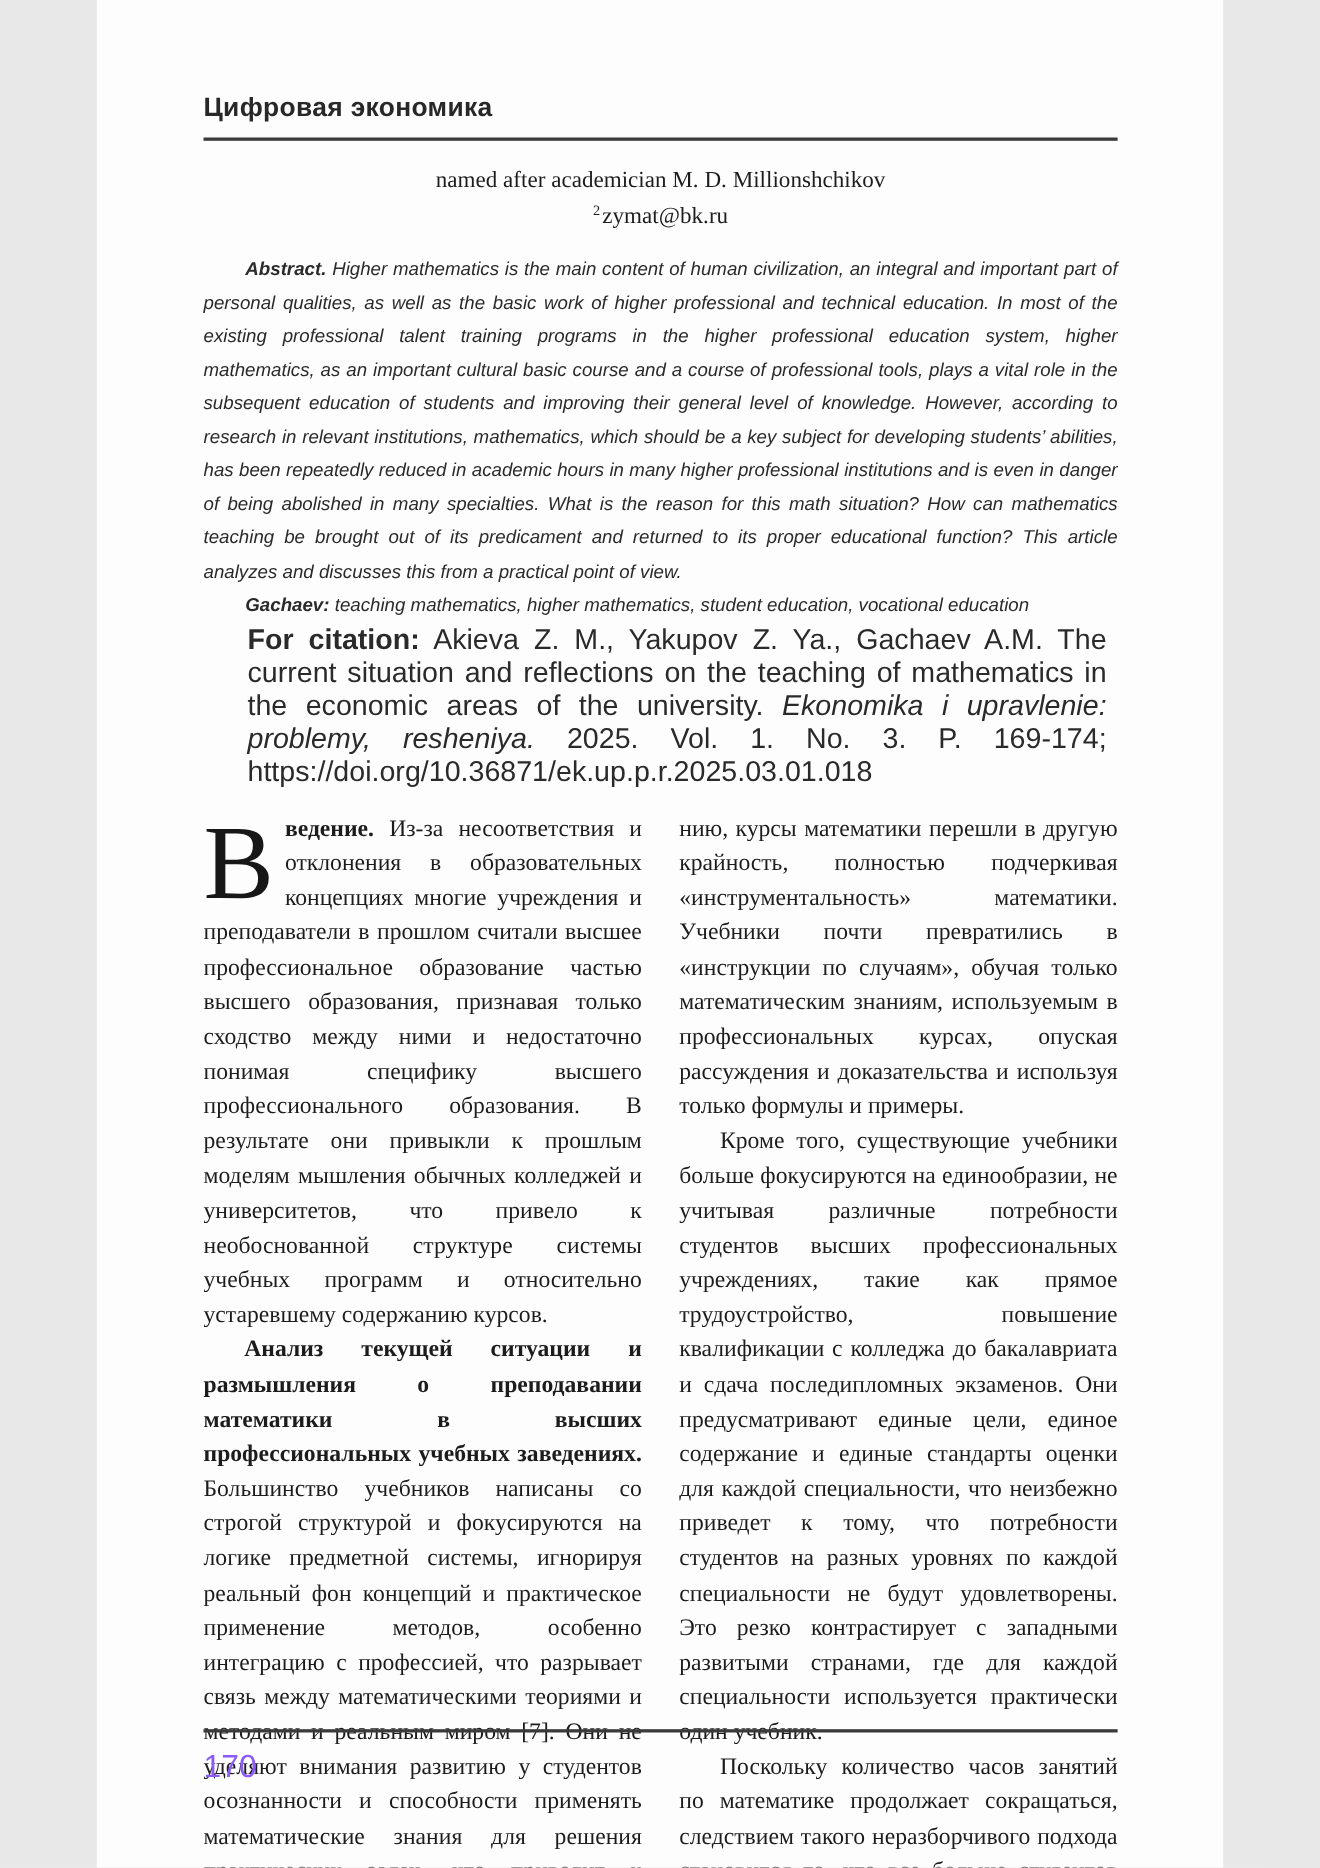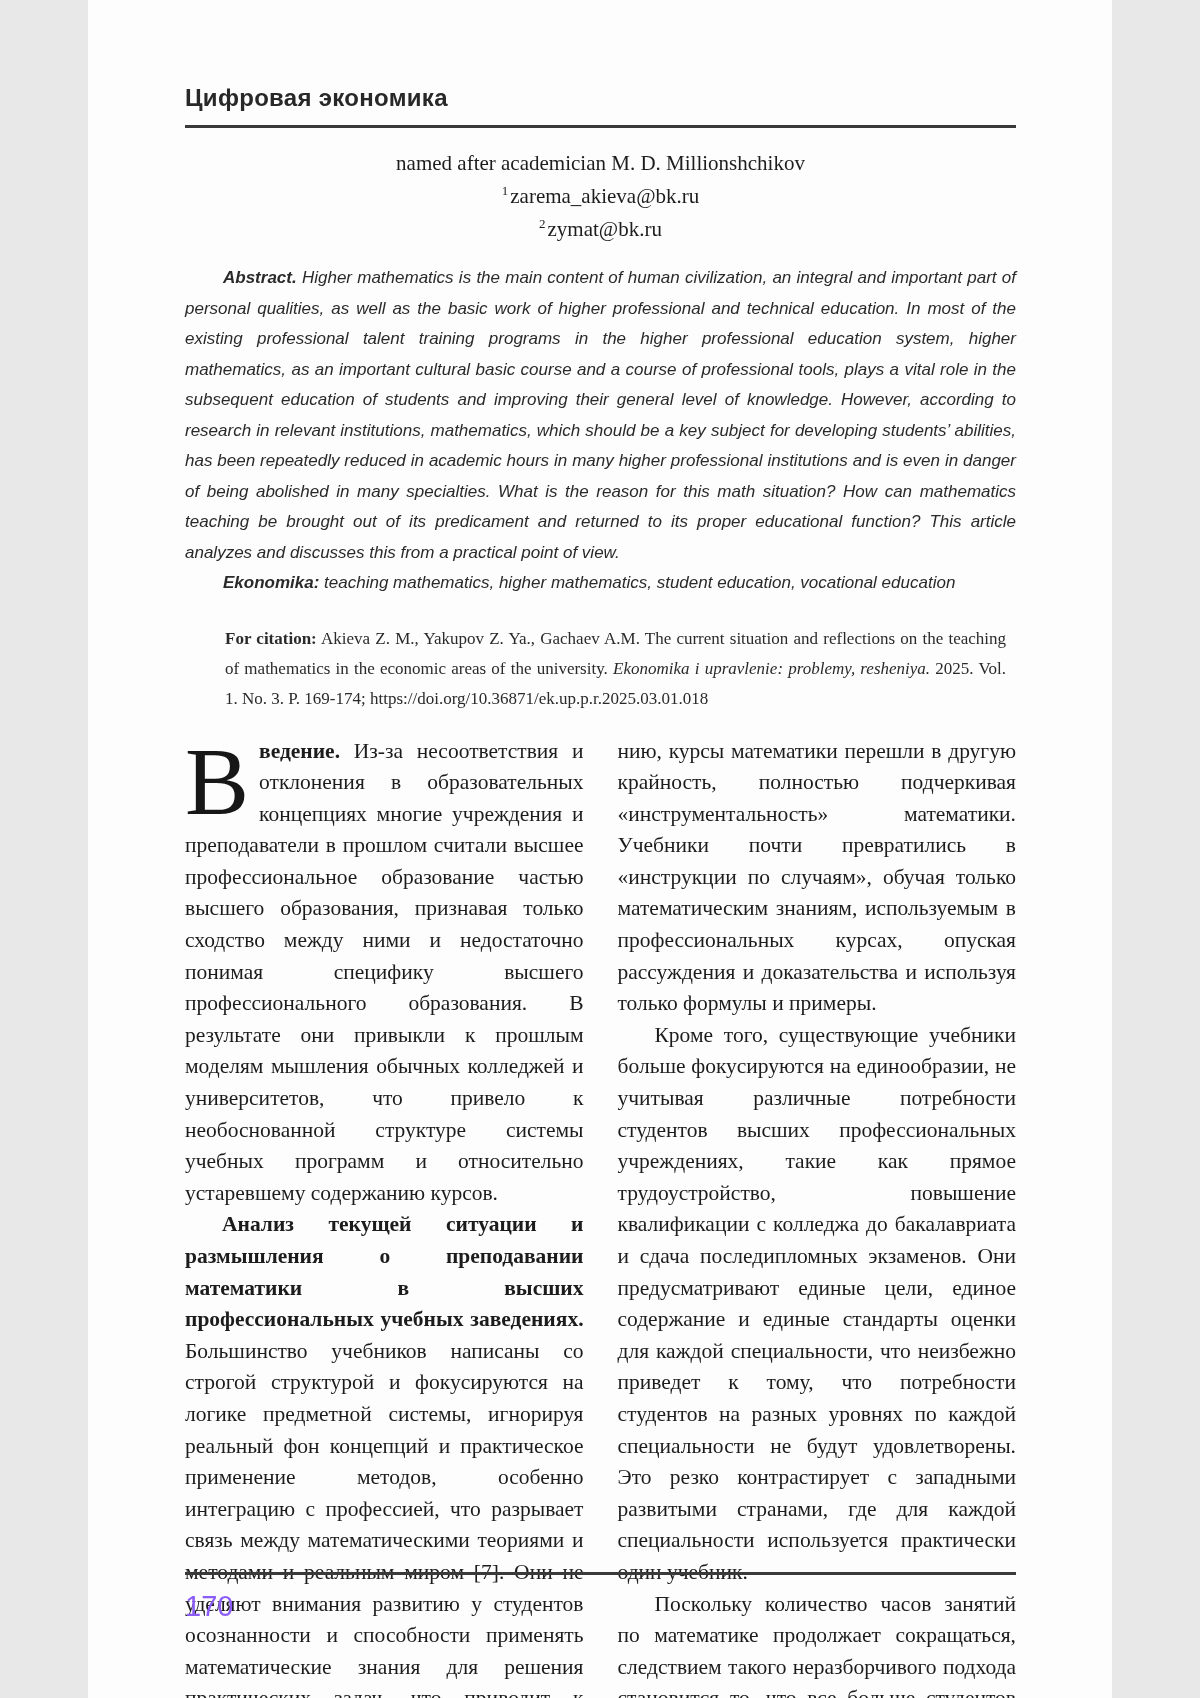--- a/index.html
+++ b/index.html
@@ -44,25 +44,24 @@
     font-style: italic;
     font-size: 17px;
     line-height: 30.5px;
     text-align: justify;
     color: #2a2a2a;
   }
   .abstract-block p { margin: 0; text-indent: 38px; }
   .abstract-block b { font-style: italic; }
 
   .citation-block {
-    margin-top: 25px;
     padding-left: 40px;
     padding-right: 10px;
-    font-family: Liberation Serif, serif;
-    font-size: 17px;
+    font-family: Liberation Sans, sans-serif;
+    font-size: 26px;
     line-height: 30px;
     text-align: justify;
     color: #2a2a2a;
   }
   .citation-block p { margin: 0; }
   .citation-block .journal { font-style: italic; }
 
   .columns {
     margin-top: 22px;
     display: flex;
@@ -111,27 +110,26 @@
 <body>
 
 <div class="page">
   <div class="content">
 
     <div class="section-header">Цифровая экономика</div>
     <hr class="header-rule">
 
     <div class="affiliation">
       <div><span>named after academician M. D. Millionshchikov</span></div>
-      <div><sup>1</sup><span>zarema_akieva@bk.ru</span></div>
       <div><sup>2</sup><span>zymat@bk.ru</span></div>
     </div>
 
     <div class="abstract-block">
       <p><b>Abstract.</b> <span>Higher mathematics is the main content of human civilization, an integral and important part of personal qualities, as well as the basic work of higher professional and technical education. In most of the existing professional talent training programs in the higher professional education system, higher mathematics, as an important cultural basic course and a course of professional tools, plays a vital role in the subsequent education of students and improving their general level of knowledge. However, according to research in relevant institutions, mathematics, which should be a key subject for developing students’ abilities, has been repeatedly reduced in academic hours in many higher professional institutions and is even in danger of being abolished in many specialties. What is the reason for this math situation? How can mathematics teaching be brought out of its predicament and returned to its proper educational function? This article analyzes and discusses this from a practical point of view.</span></p>
-      <p><b>Ekonomika:</b> <span>teaching mathematics, higher mathematics, student education, vocational education</span></p>
+      <p><b>Gachaev:</b> <span>teaching mathematics, higher mathematics, student education, vocational education</span></p>
     </div>
 
     <div class="citation-block">
       <p><b>For citation:</b> <span>Akieva Z. M., Yakupov Z. Ya., Gachaev A.M. The current situation and reflections on the teaching of mathematics in the economic areas of the university.</span> <span class="journal">Ekonomika i upravlenie: problemy, resheniya.</span> <span>2025. Vol. 1. No. 3. P. 169-174; https://doi.org/10.36871/ek.up.p.r.2025.03.01.018</span></p>
     </div>
 
     <div class="columns">
       <div class="col">
         <p class="no-indent"><span class="dropcap">В</span><b>ведение.</b> <span>Из-за несоответствия и отклонения в образовательных концепциях многие учреждения и преподаватели в прошлом считали высшее профессиональное образование частью высшего образования, признавая только сходство между ними и недостаточно понимая специфику высшего профессионального образования. В результате они привыкли к прошлым моделям мышления обычных колледжей и университетов, что привело к необоснованной структуре системы учебных программ и относительно устаревшему содержанию курсов.</span></p>
         <p><b>Анализ текущей ситуации и размышления о преподавании математики в высших профессиональных учебных заведениях.</b> <span>Большинство учебников написаны со строгой структурой и фокусируются на логике предметной системы, игнорируя реальный фон концепций и практическое применение методов, особенно интеграцию с профессией, что разрывает связь между математическими теориями и методами и реальным миром [7]. Они не уделяют внимания развитию у студентов осознанности и способности применять математические знания для решения практических задач, что приводит к слабым математическим прикладным способностям у студентов и ситуации, когда они учатся, но не используют свои знания в практических целях.</span></p>

